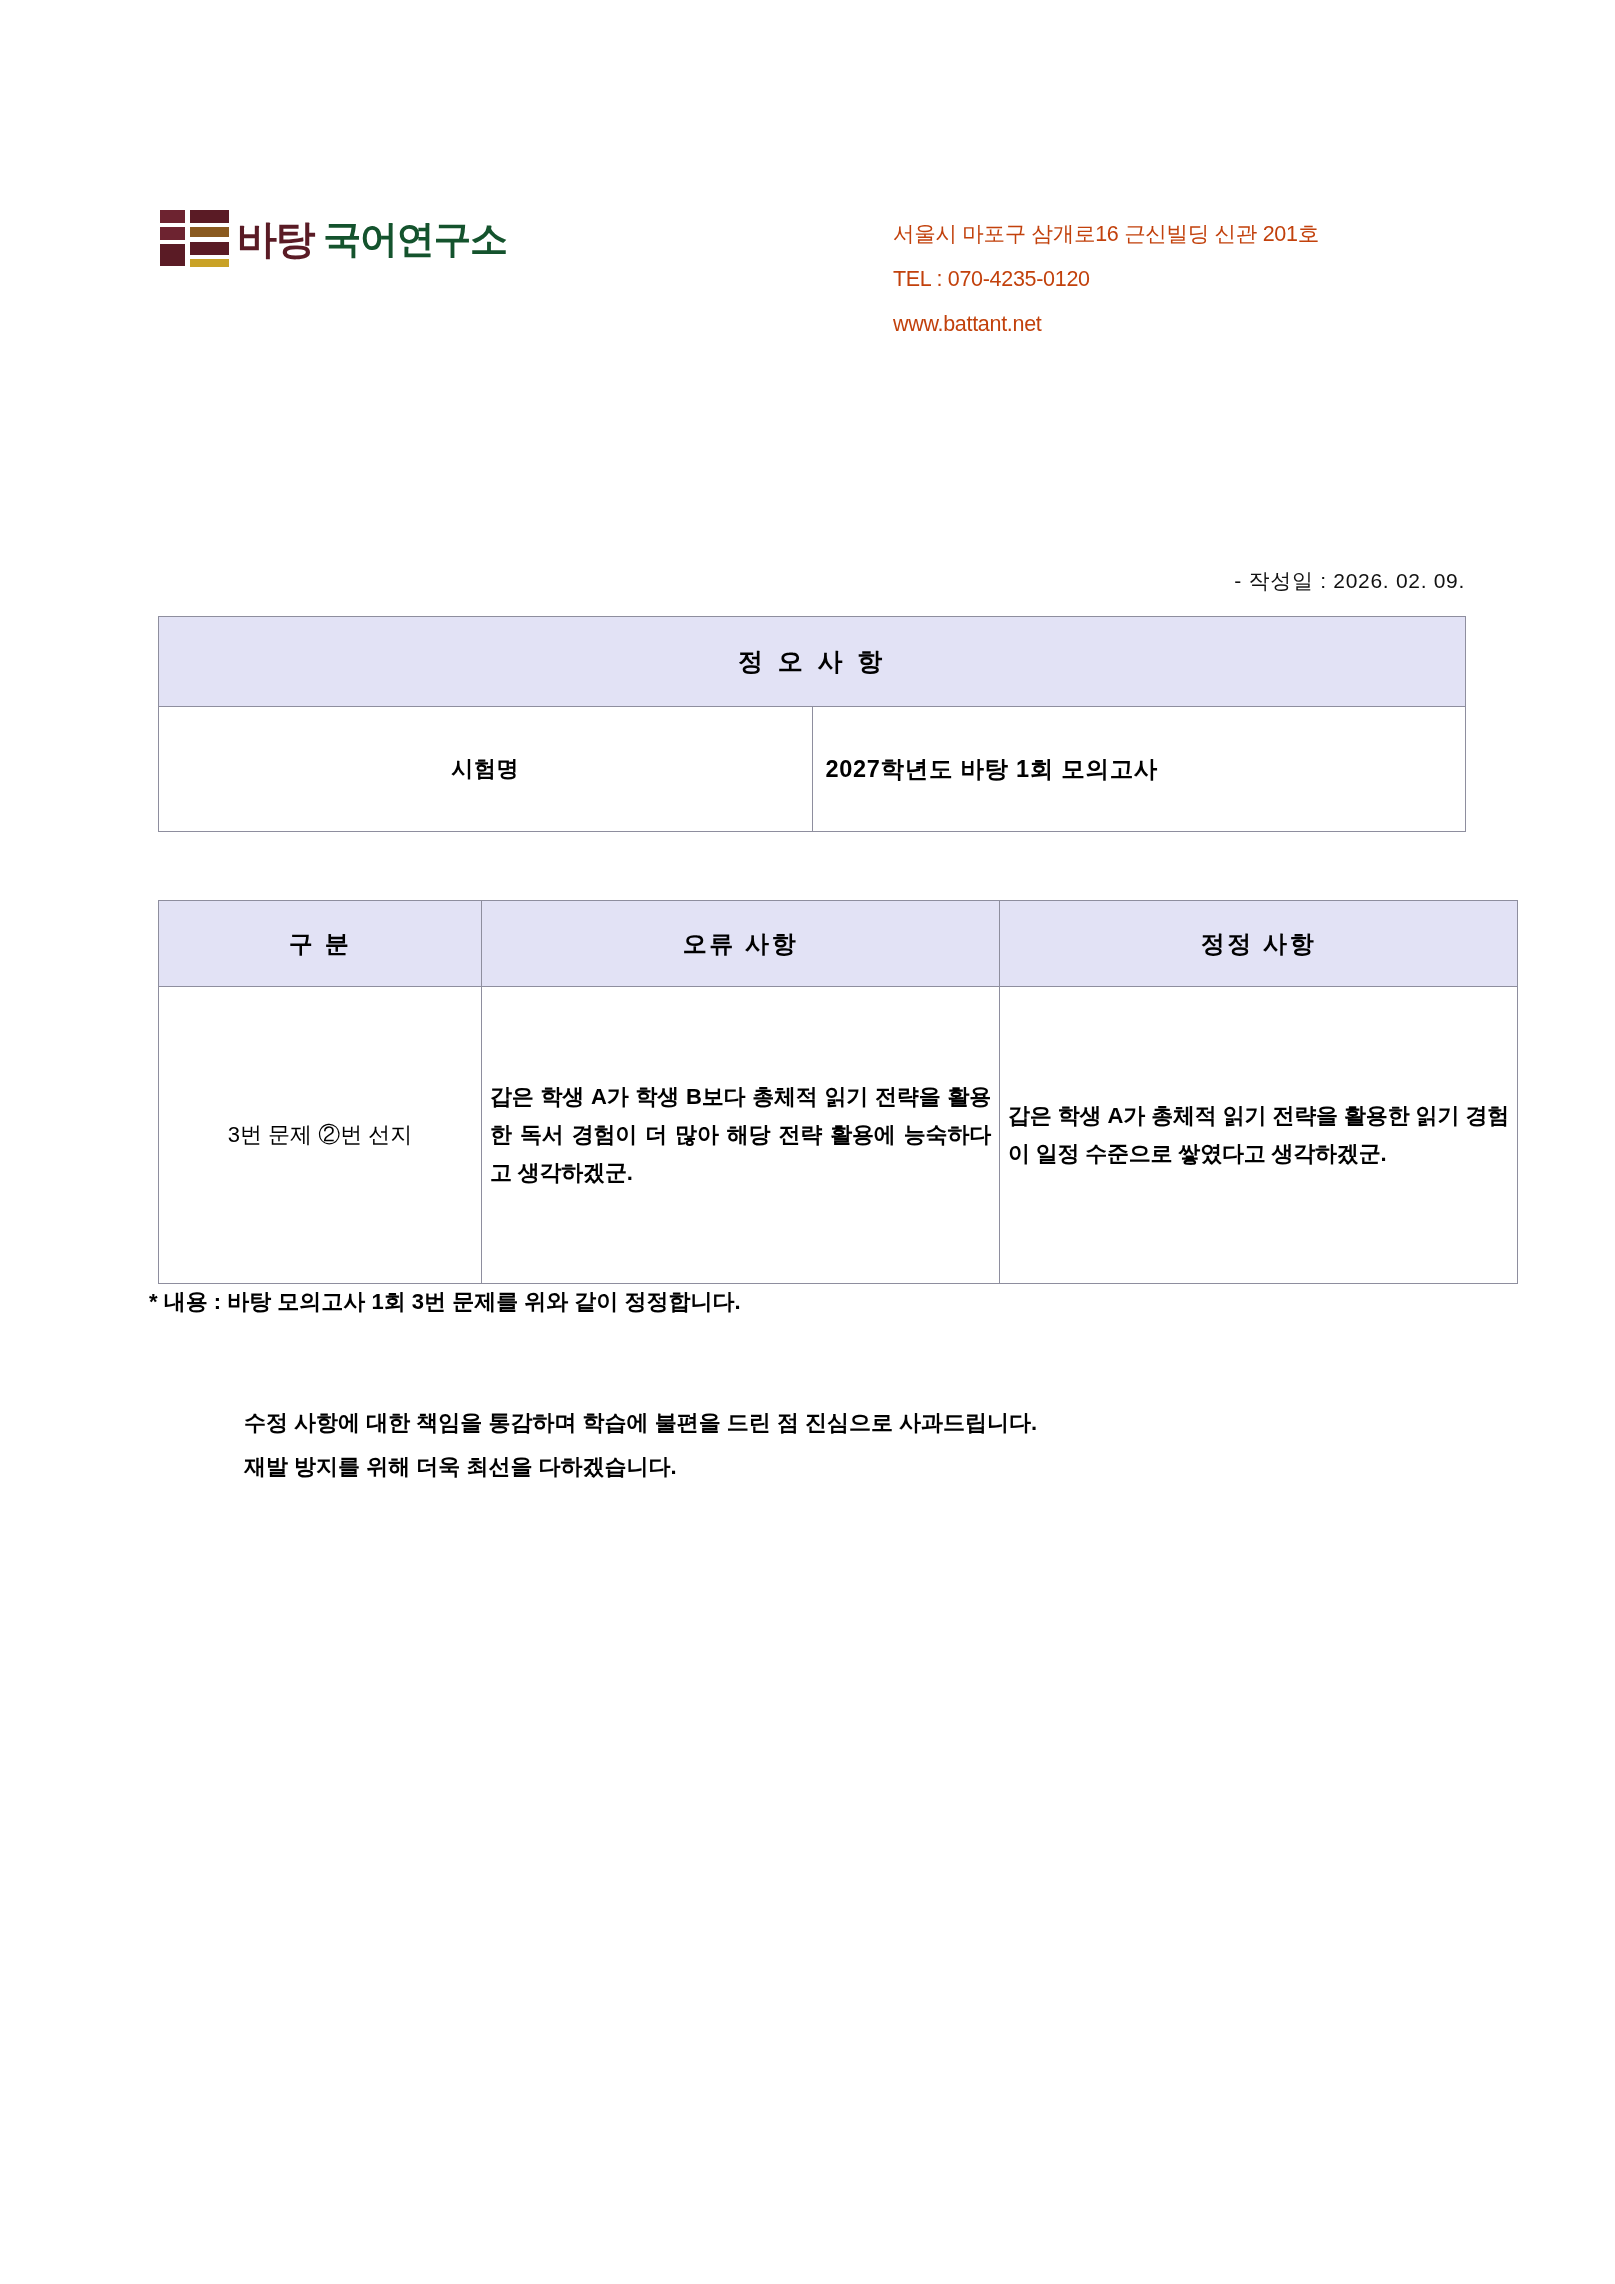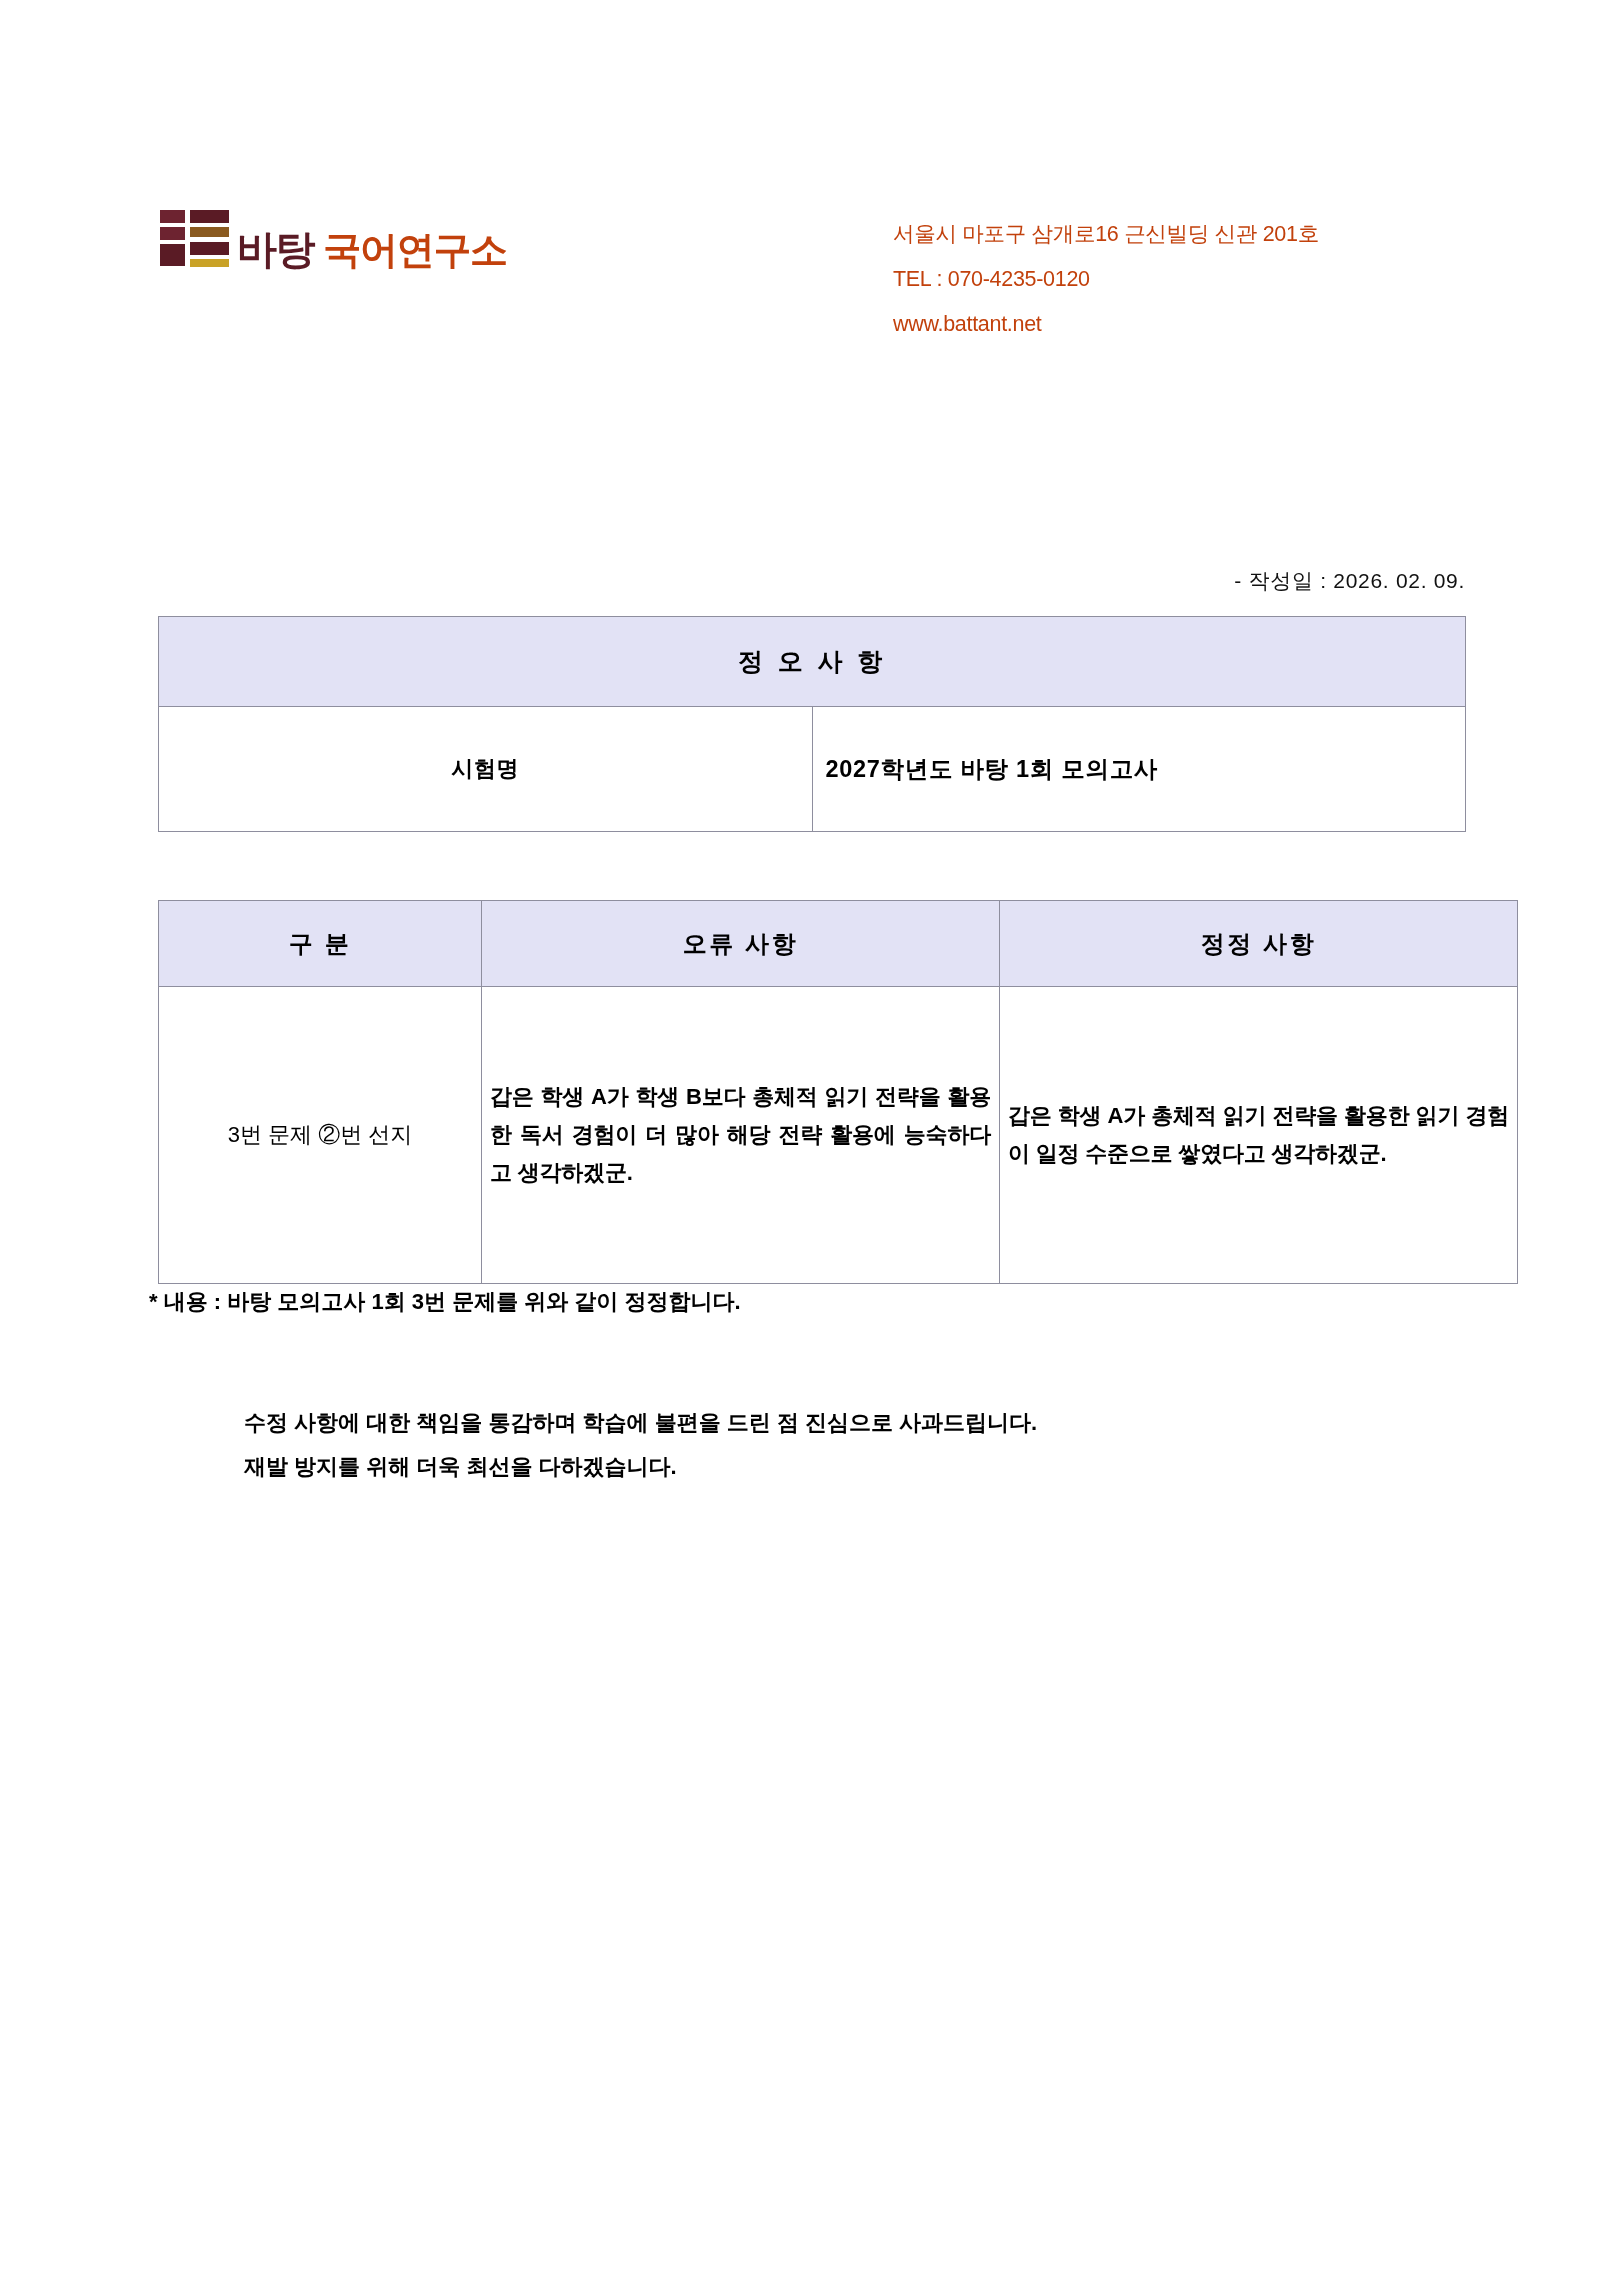--- a/index.html
+++ b/index.html
@@ -30,21 +30,21 @@
     top: 196px;
     left: 156px;
     right: 150px;
     height: 163px;
   }
   .logo-block {
     position: absolute;
     top: 13px;
     left: 0;
     display: flex;
-    align-items: flex-end;
+    align-items: center;
   }
   .logo-mark {
     position: relative;
     width: 77px;
     height: 60px;
     margin-right: 3.9px;
   }
   .logo-mark .bar {
     position: absolute;
     background: #5c1f28;
@@ -60,21 +60,21 @@
     font-size: 40px;
     font-weight: 700;
     color: #5a1b25;
     letter-spacing: -1.3px;
     line-height: 1;
     margin-right: 9px;
   }
   .logo-name {
     font-size: 38px;
     font-weight: 700;
-    color: #c2410c;
+    color: #14532d;
     letter-spacing: -1.3px;
     line-height: 1;
   }
   .company-info {
     position: absolute;
     top: 15.6px;
     left: 737px;
     font-size: 21.5px;
     line-height: 2.1;
     color: #c2410c;

